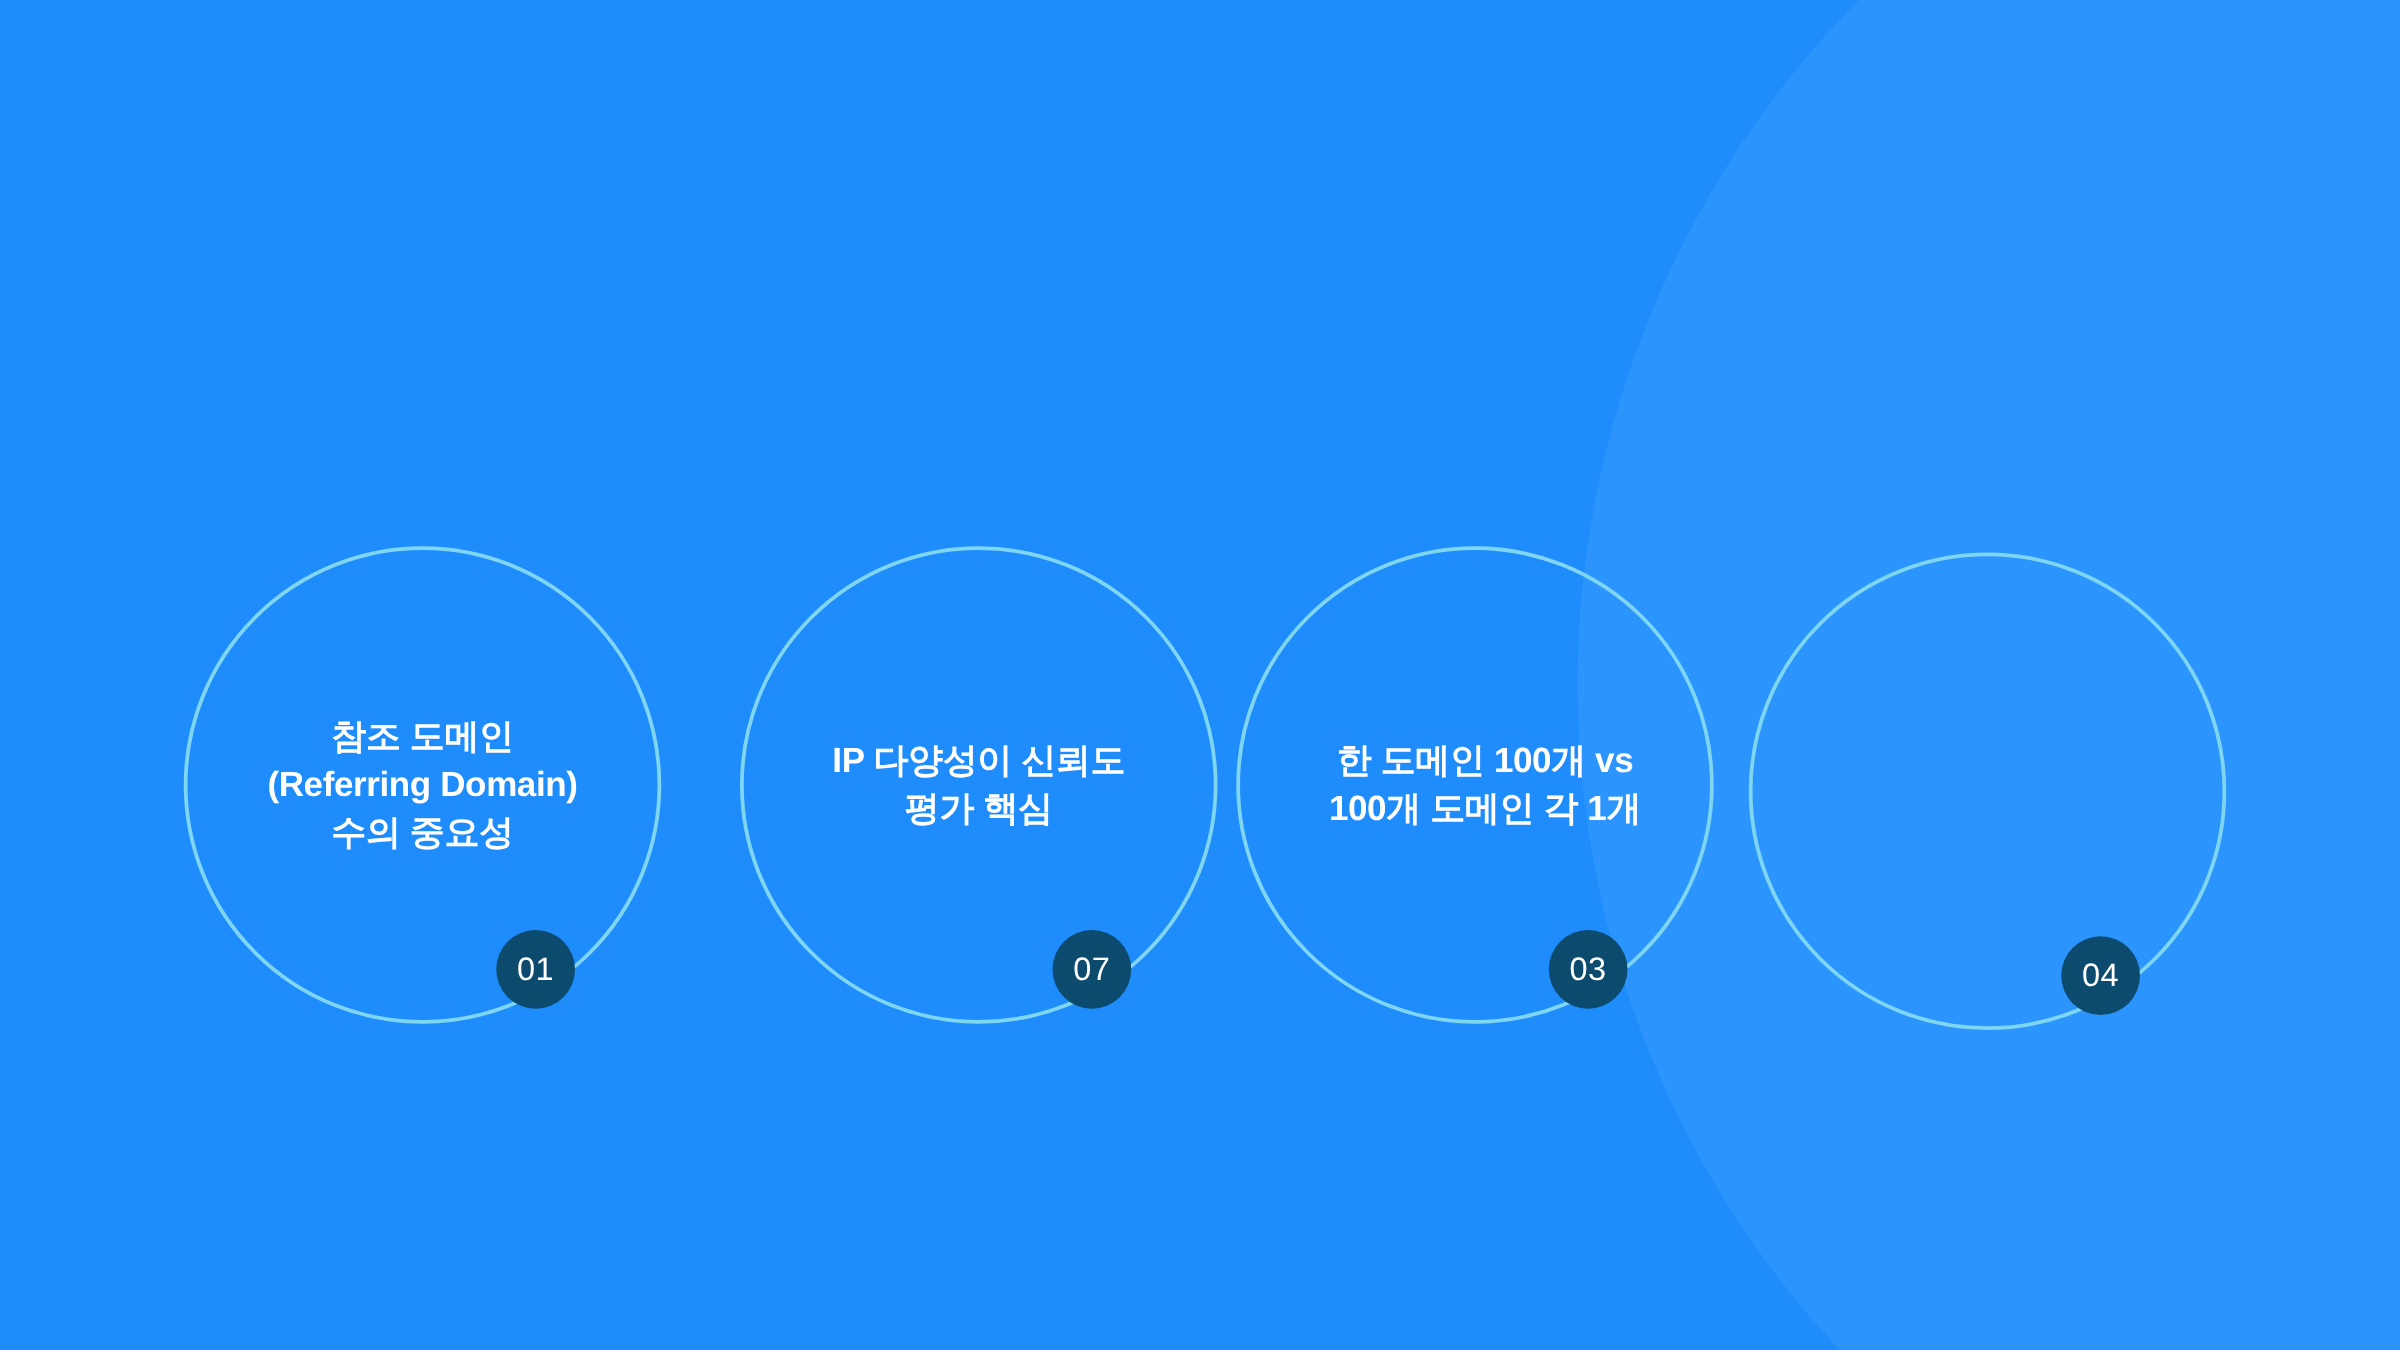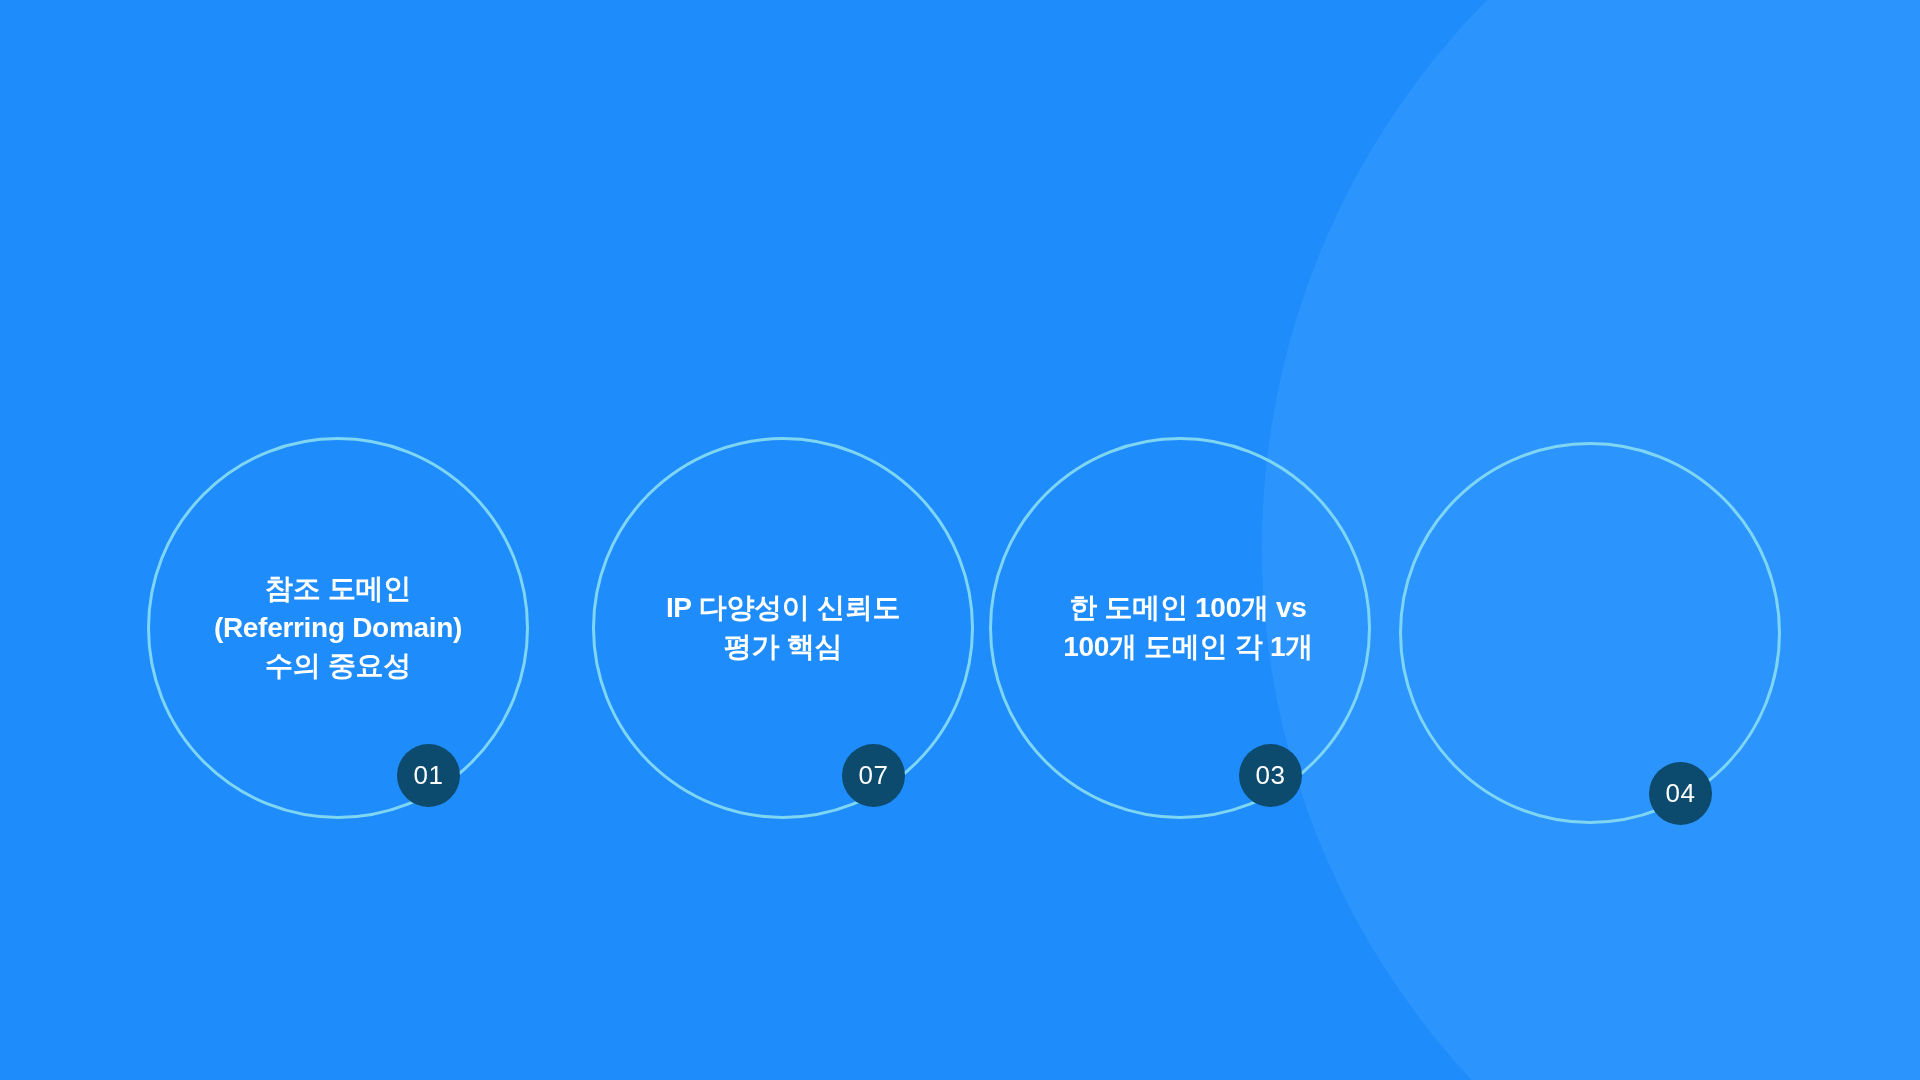--- a/index.html
+++ b/index.html
@@ -98,21 +98,21 @@
 
   
   #node-1 { left: 147px;  top: 437px; }
   #node-2 { left: 592px;  top: 437px; }
   #node-3 { left: 989px;  top: 437px; }
   #node-4 { left: 1399px; top: 442px; }
 
   #node-1 .badge { left: 250px; top: 307px; }
   #node-2 .badge { left: 250px; top: 307px; }
   #node-3 .badge { left: 250px; top: 307px; text-align: right; }
-  #node-4 .badge { left: 250px; top: 320px; text-align: right; }
+  #node-4 .badge { left: 250px; top: 307px; text-align: right; }
 
   #node-3 .node-label { width: 372px; padding-left: 16px; }
 </style>
 </head>
 <body>
 
 <div class="slide">
 
   <div class="deco-circle"></div>
 

